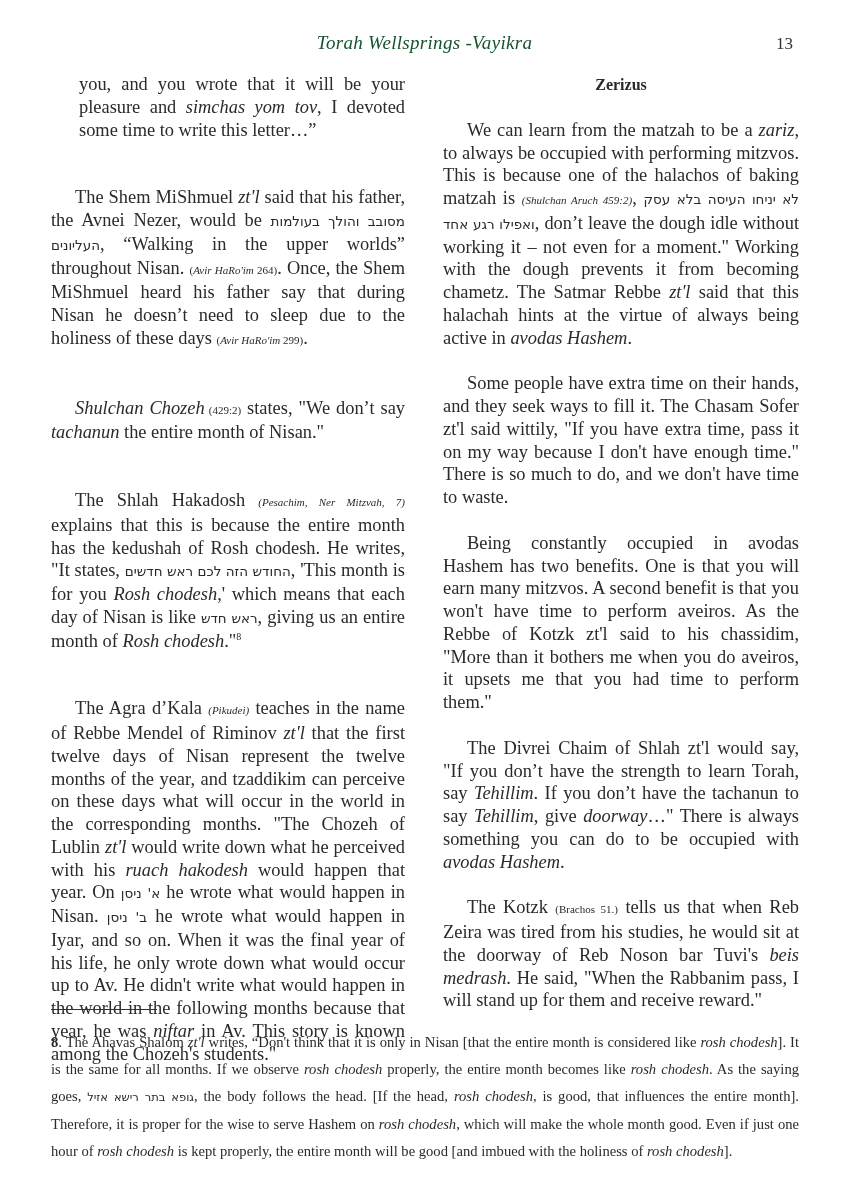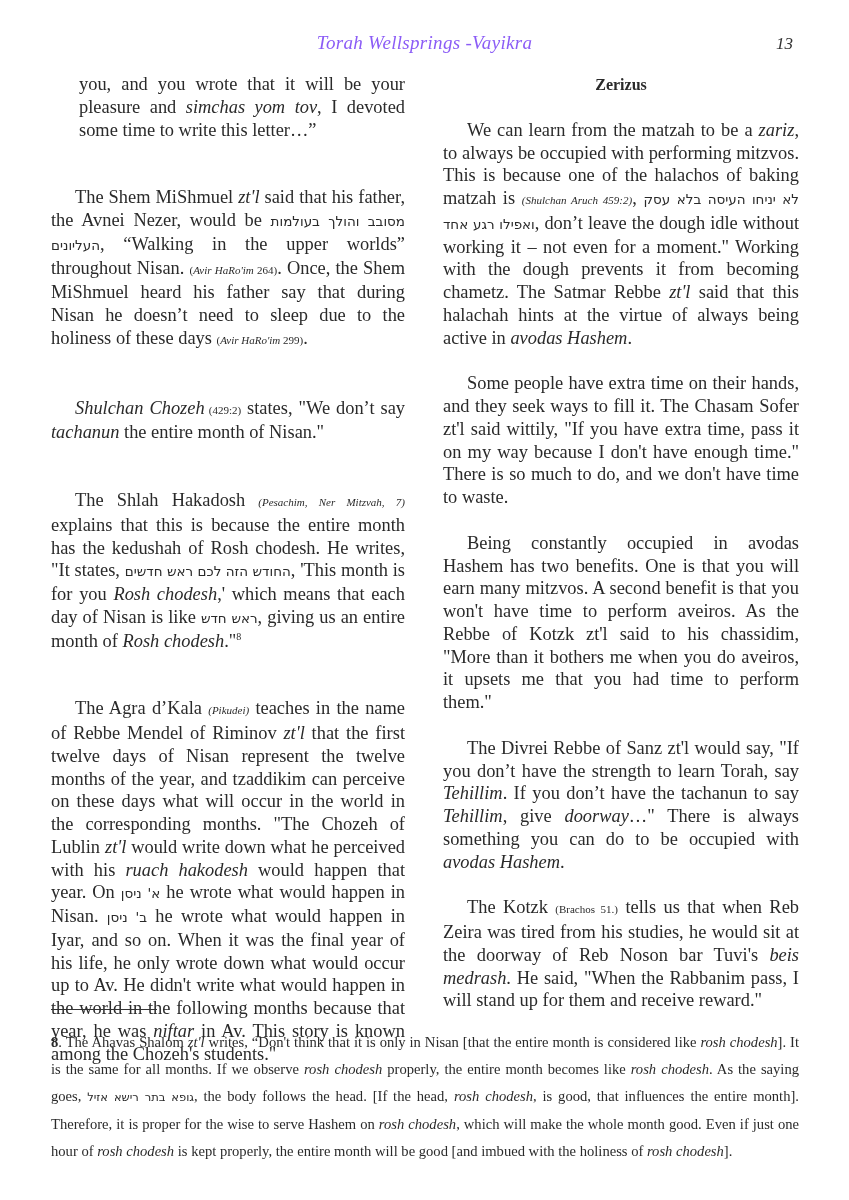--- a/index.html
+++ b/index.html
@@ -7,25 +7,25 @@
     width: 849px; height: 1200px; position: relative; overflow: hidden;
     font-family: "DejaVu Serif", "Liberation Serif", serif;
     color: #2a2a2a;
   }
   .page-header {
     position: absolute; top: 32px; left: 0; width: 849px; height: 26px;
   }
   .running-title {
     position: absolute; left: 0; width: 849px; top: 0; text-align: center;
     font-family: "Liberation Serif", serif; font-style: italic;
-    font-size: 19px; letter-spacing: 0.3px; color: #8b5cf6;
+    font-size: 19px; letter-spacing: 0.3px; color: #14532d;
   }
   .page-number {
     position: absolute; left: 776px; top: 2px;
-    font-family: "Liberation Serif", serif; font-style: italic; font-size: 17px; color: #333;
+    font-family: "Liberation Serif", serif; font-size: 17px; color: #333;
   }
   .column {
     position: absolute; top: 73px;
     font-family: "Liberation Serif", serif;
     font-size: 18.4px; line-height: 22.75px; text-align: justify;
     hyphens: none;
   }
   .col-left { left: 51px; width: 354px; }
   .col-right { left: 443px; width: 356px; }
   .para { margin: 0; text-indent: 24px; }
@@ -88,21 +88,21 @@
   <div class="gap-m"></div>
 
   <p class="para">Some people have extra time on their hands, and they seek ways to fill it. The Chasam Sofer zt'l said wittily, "If you have extra time, pass it on my way because I don't have enough time." There is so much to do, and we don't have time to waste.</p>
 
   <div class="gap-m"></div>
 
   <p class="para">Being constantly occupied in avodas Hashem has two benefits. One is that you will earn many mitzvos. A second benefit is that you won't have time to perform aveiros. As the Rebbe of Kotzk zt'l said to his chassidim, "More than it bothers me when you do aveiros, it upsets me that you had time to perform them."</p>
 
   <div class="gap-m"></div>
 
-  <p class="para"><span>The Divrei Rebbe of Sanz zt'l would say, "If you don’t have the strength to learn Torah, say </span><i>Tehillim</i><span>. If you don’t have the tachanun to say </span><i>Tehillim</i><span>, give </span><i>doorway</i><span>…" There is always something you can do to be occupied with </span><i>avodas Hashem</i><span>.</span></p>
+  <p class="para"><span>The Divrei Chaim of Shlah zt'l would say, "If you don’t have the strength to learn Torah, say </span><i>Tehillim</i><span>. If you don’t have the tachanun to say </span><i>Tehillim</i><span>, give </span><i>doorway</i><span>…" There is always something you can do to be occupied with </span><i>avodas Hashem</i><span>.</span></p>
 
   <div class="gap-m"></div>
 
   <p class="para"><span>The Kotzk </span><span class="ref">(Brachos 51.)</span><span> tells us that when Reb Zeira was tired from his studies, he would sit at the doorway of Reb Noson bar Tuvi's </span><i>beis medrash</i><span>. He said, "When the Rabbanim pass, I will stand up for them and receive reward."</span></p>
 </div>
 
 <div class="footnote-rule"></div>
 <p class="footnote"><span class="fn-num">8</span><span>. The Ahavas Shalom </span><i>zt'l</i><span> writes, “Don't think that it is only in Nisan [that the entire month is considered like </span><i>rosh chodesh</i><span>]. It is the same for all months. If we observe </span><i>rosh chodesh</i><span> properly, the entire month becomes like </span><i>rosh chodesh</i><span>. As the saying goes, </span><span class="heb">גופא בתר רישא אזיל</span><span>, the body follows the head. [If the head, </span><i>rosh chodesh</i><span>, is good, that influences the entire month]. Therefore, it is proper for the wise to serve Hashem on </span><i>rosh chodesh</i><span>, which will make the whole month good. Even if just one hour of </span><i>rosh chodesh</i><span> is kept properly, the entire month will be good [and imbued with the holiness of </span><i>rosh chodesh</i><span>].</span></p>
 
 </body></html>

